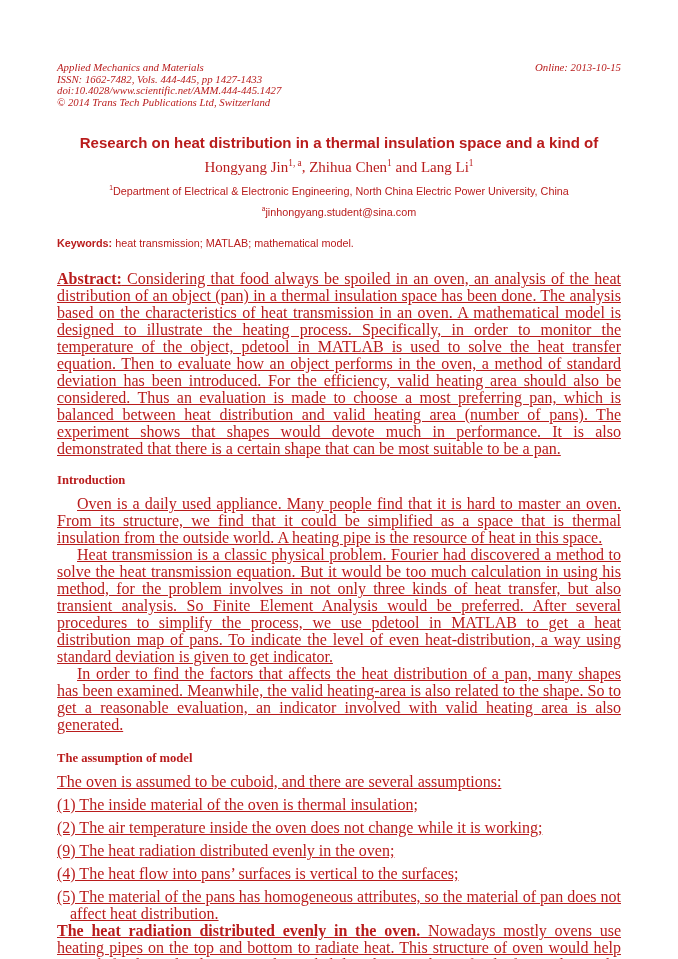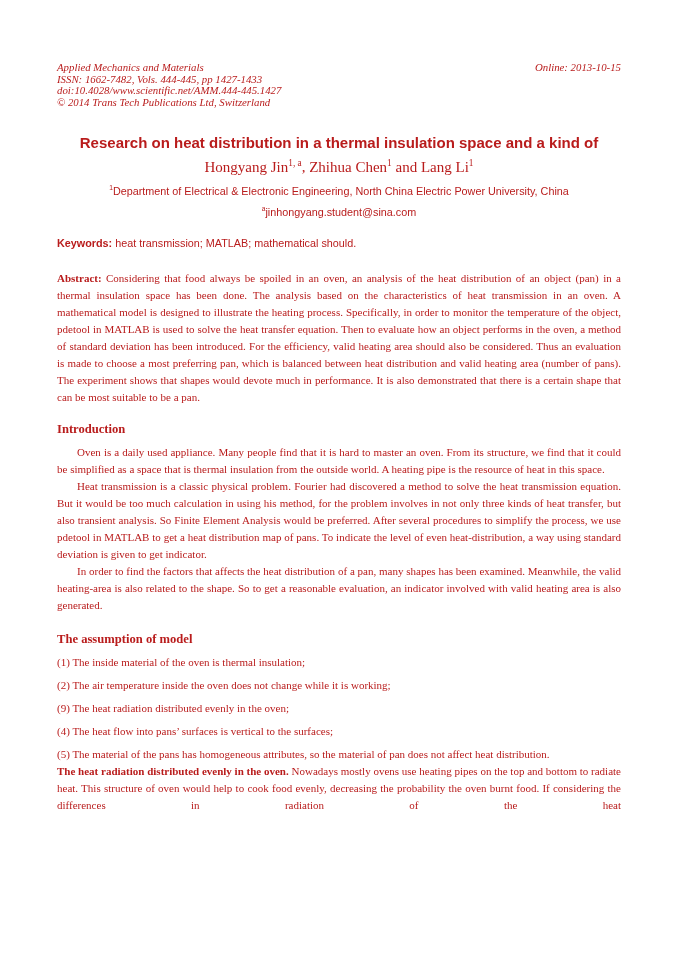--- a/index.html
+++ b/index.html
@@ -39,21 +39,21 @@
   .email { margin-top:7px; }
   .keywords {
     margin-top:17px;
     font-family:"Liberation Sans", sans-serif;
     font-size:10.8px; line-height:14px;
   }
   .keywords .kw-label { font-weight:bold; }
   
   .bodytext {
     font-family:"Liberation Serif", serif;
-    font-size:11px; line-height:17px; text-align:justify;
+    font-size:16px; line-height:17px; text-align:justify;text-decoration:underline;
   }
   .abstract { margin-top:20px; }
   .b { font-weight:bold; }
   .sec-heading {
     font-family:"Liberation Serif", serif;
     font-size:12.6px; line-height:17px; font-weight:bold;
     margin-top:15px; margin-bottom:6px; text-align:left;
   }
   .sec-heading.gap { margin-top:17px; }
   .indent { text-indent:20px; }
@@ -77,30 +77,31 @@
   </header>
 
   <h1 class="title"><span>Research on heat distribution in a thermal insulation space and a kind of</span><br></h1>
 
   <div class="authors"><span><span>Hongyang Jin</span><sup>1, a</sup><span>, </span></span><span><span>Zhihua Chen</span><sup>1</sup><span> and </span></span><span><span>Lang Li</span><sup>1</sup></span></div>
 
   <div class="affil"><sup>1</sup><span>Department of Electrical &amp; Electronic Engineering, North China Electric Power University, China</span></div>
 
   <div class="email"><sup>a</sup><span>jinhongyang.student@sina.com</span></div>
 
-  <div class="keywords"><span class="kw-label">Keywords:</span><span> heat transmission; MATLAB; mathematical should.</span></div>
+  <div class="keywords"><span class="kw-label">Keywords:</span><span> heat transmission; MATLAB; mathematical model.</span></div>
 
   <p class="bodytext abstract"><span class="b">Abstract:</span><span> Considering that food always be spoiled in an oven, an analysis of the heat distribution of an object (pan) in a thermal insulation space has been done. The analysis based on the characteristics of heat transmission in an oven. A mathematical model is designed to illustrate the heating process. Specifically, in order to monitor the temperature of the object, pdetool in MATLAB is used to solve the heat transfer equation. Then to evaluate how an object performs in the oven, a method of standard deviation has been introduced. For the efficiency, valid heating area should also be considered. Thus an evaluation is made to choose a most preferring pan, which is balanced between heat distribution and valid heating area (number of pans). The experiment shows that shapes would devote much in performance. It is also demonstrated that there is a certain shape that can be most suitable to be a pan.</span></p>
 
   <h2 class="sec-heading">Introduction</h2>
   <p class="bodytext indent">Oven is a daily used appliance. Many people find that it is hard to master an oven. From its structure, we find that it could be simplified as a space that is thermal insulation from the outside world. A heating pipe is the resource of heat in this space.</p>
   <p class="bodytext indent">Heat transmission is a classic physical problem. Fourier had discovered a method to solve the heat transmission equation. But it would be too much calculation in using his method, for the problem involves in not only three kinds of heat transfer, but also transient analysis. So Finite Element Analysis would be preferred. After several procedures to simplify the process, we use pdetool in MATLAB to get a heat distribution map of pans. To indicate the level of even heat-distribution, a way using standard deviation is given to get indicator.</p>
   <p class="bodytext indent">In order to find the factors that affects the heat distribution of a pan, many shapes has been examined. Meanwhile, the valid heating-area is also related to the shape. So to get a reasonable evaluation, an indicator involved with valid heating area is also generated.</p>
 
   <h2 class="sec-heading gap">The assumption of model</h2>
+  <p class="bodytext assump-intro">The oven is assumed to be cuboid, and there are several assumptions:</p>
   <p class="bodytext assump-item">(1) The inside material of the oven is thermal insulation;</p>
   <p class="bodytext assump-item">(2) The air temperature inside the oven does not change while it is working;</p>
   <p class="bodytext assump-item">(9) The heat radiation distributed evenly in the oven;</p>
   <p class="bodytext assump-item">(4) The heat flow into pans’ surfaces is vertical to the surfaces;</p>
   <p class="bodytext assump-item">(5) The material of the pans has homogeneous attributes, so the material of pan does not affect heat distribution.</p>
 
   <p class="bodytext cont"><span class="b">The heat radiation distributed evenly in the oven.</span><span> Nowadays mostly ovens use heating pipes on the top and bottom to radiate heat. This structure of oven would help to cook food evenly, decreasing the probability the oven burnt food. If considering the differences in radiation of the heat</span></p>
 
 </div>
 

